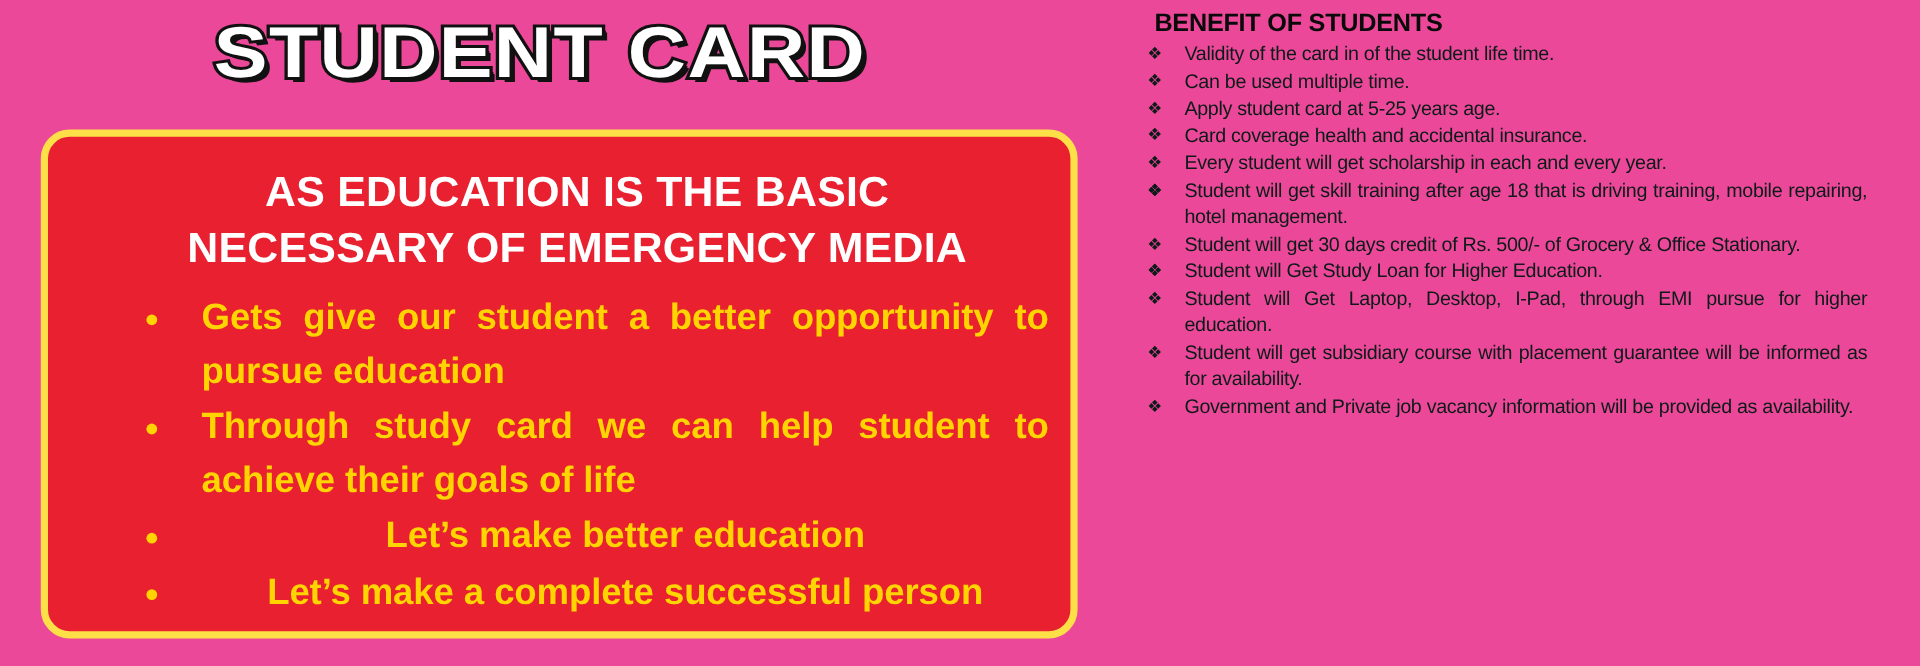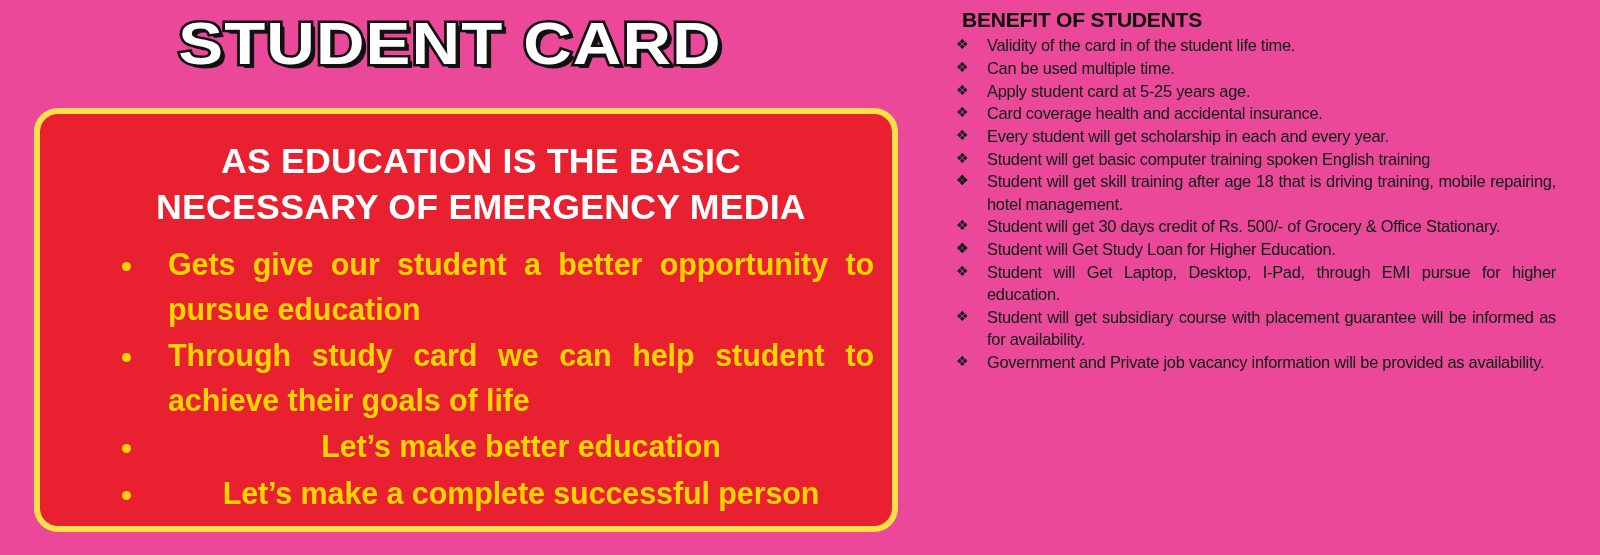--- a/index.html
+++ b/index.html
@@ -208,21 +208,20 @@
       <li class="benefit-item single">
         <span class="benefit-marker">❖</span>
         <span>Card coverage health and accidental insurance.</span>
       </li>
       <li class="benefit-item single">
         <span class="benefit-marker">❖</span>
         <span>Every student will get scholarship in each and every year.</span>
       </li>
       <li class="benefit-item single">
         <span class="benefit-marker">❖</span>
-        <span>Student will get basic computer training spoken English training</span>
       </li>
       <li class="benefit-item">
         <span class="benefit-marker">❖</span>
       </li>
       <li class="benefit-item">
         <span class="benefit-marker">❖</span>
         <span>Student will get skill training after age 18 that is driving training, mobile repairing, hotel management.</span>
       </li>
       <li class="benefit-item">
         <span class="benefit-marker">❖</span>

